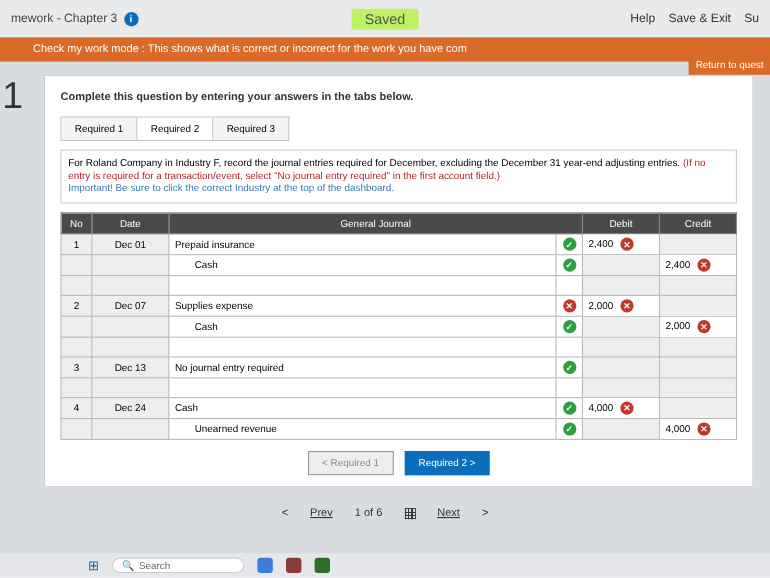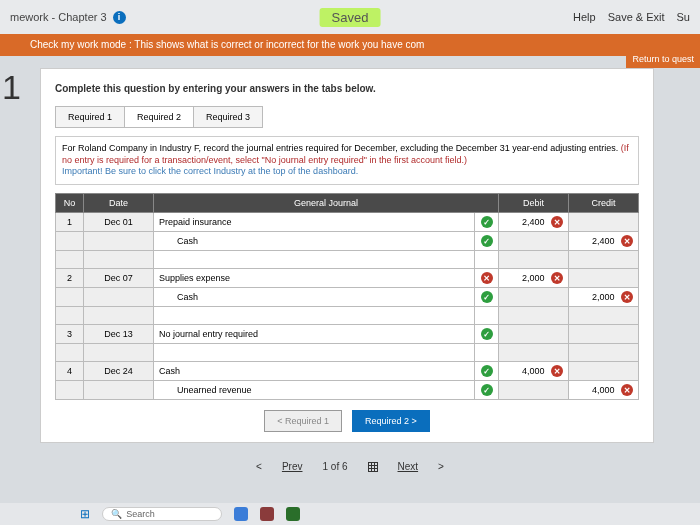--- a/index.html
+++ b/index.html
@@ -5,21 +5,21 @@
   * { box-sizing: border-box; margin: 0; padding: 0; }
   body { font-family: Arial, sans-serif; background: #d8dce0; width: 700px; height: 525px; overflow: hidden; position: relative; font-size: 10px; }
   .topbar { display: flex; align-items: center; justify-content: space-between; padding: 4px 10px; background: #e8eaec; height: 34px; }
   .topbar-left { display: flex; align-items: center; gap: 6px; color: #444; font-size: 11px; }
   .info-icon { width: 13px; height: 13px; background: #0a6ebd; border-radius: 50%; color: #fff; display: flex; align-items: center; justify-content: center; font-size: 9px; font-weight: bold; }
   .topbar-right { display: flex; align-items: center; gap: 12px; font-size: 11px; color: #333; }
   .saved { position: absolute; left: 50%; transform: translateX(-50%); background: #bef264; padding: 2px 12px; border-radius: 3px; font-size: 13px; color: #555; }
   .orangebar { background: #d96a28; color: #fff; padding: 6px 30px; font-size: 10px; display: flex; align-items: flex-end; height: 22px; }
   .return-btn { position: absolute; right: 0; top: 50px; background: #d96a28; color: #fff; padding: 4px 6px; font-size: 9px; }
   .big-num { position: absolute; left: 2px; top: 68px; font-size: 34px; font-weight: 300; color: #333; }
-  .main-card { background: #fff; margin: 12px 46px 6px 40px; padding: 14px 14px 10px 14px; border: 1px solid #ccc; }
+  .main-card { background: #fff; margin: 12px 15px 6px 40px; padding: 14px 14px 10px 14px; border: 1px solid #ccc; }
   .instr1 { font-size: 10px; font-weight: bold; color: #333; margin-bottom: 12px; }
   .tabs { display: flex; border: 1px solid #bbb; width: fit-content; margin-bottom: 8px; }
   .tab { padding: 5px 12px; font-size: 9px; border-right: 1px solid #bbb; background: #f4f4f4; cursor: pointer; }
   .tab:last-child { border-right: none; }
   .tab.active { background: #fff; }
   .instr-box { border: 1px solid #ccc; padding: 6px; font-size: 9px; line-height: 1.3; margin-bottom: 8px; }
   .instr-box .red { color: #b02a2a; }
   .instr-box .hint { color: #3a7ab5; }
   table.gj { width: 100%; border-collapse: collapse; font-size: 9px; }
   table.gj th { background: #4a4a4a; color: #fff; padding: 4px; border: 1px solid #888; font-weight: normal; }
@@ -28,21 +28,21 @@
   col.c-no { width: 28px; }
   col.c-date { width: 70px; }
   col.c-gj { }
   col.c-mark { width: 24px; }
   col.c-debit { width: 70px; }
   col.c-credit { width: 70px; }
   .indent { padding-left: 18px; }
   .ck { width: 12px; height: 12px; border-radius: 50%; color: #fff; display: inline-flex; align-items: center; justify-content: center; font-size: 8px; font-weight: bold; }
   .ck-ok { background: #2e9e3f; }
   .ck-bad { background: #c0392b; }
-  .amt { text-align: right; position: relative; }
+  .amt { text-align: left; position: relative; }
   .amt .ck { margin-left: 4px; }
   .nav-btns { display: flex; justify-content: center; gap: 10px; margin-top: 10px; }
   .btn { padding: 5px 12px; font-size: 9px; border: 1px solid #999; background: #eee; color: #888; cursor: pointer; }
   .btn.primary { background: #0a6ebd; color: #fff; border-color: #0a6ebd; }
   .footer-nav { display: flex; justify-content: center; align-items: center; gap: 20px; margin-top: 18px; font-size: 10px; color: #333; }
   .footer-nav .lnk { text-decoration: underline; cursor: pointer; }
   .grid-icon { display: inline-block; width: 10px; height: 10px; background: repeating-linear-gradient(#333 0 1px, transparent 1px 3px), repeating-linear-gradient(90deg,#333 0 1px, transparent 1px 3px); }
   .taskbar { position: absolute; bottom: 0; left: 0; right: 0; height: 22px; background: #e5e7ea; display: flex; align-items: center; padding: 0 80px; gap: 12px; }
   .taskbar .search { background: #fff; border: 1px solid #ccc; border-radius: 12px; padding: 1px 8px; font-size: 9px; color: #666; display: flex; align-items: center; gap: 4px; width: 120px; }
   .taskbar .tico { width: 14px; height: 14px; border-radius: 3px; }

